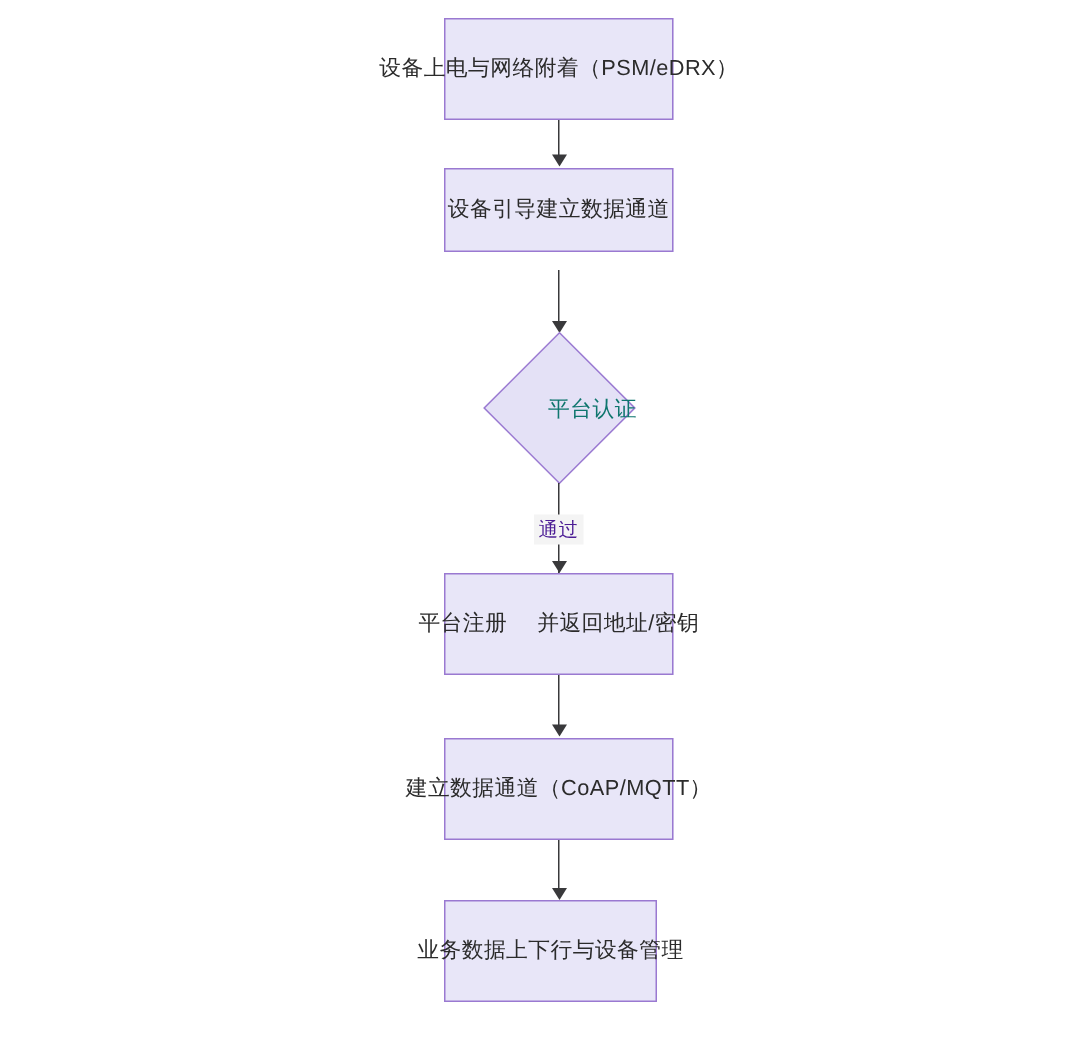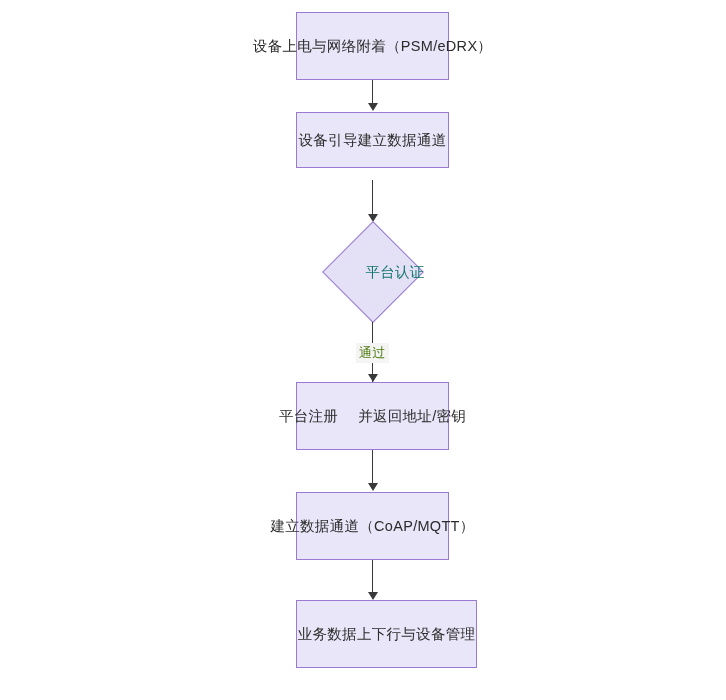--- a/index.html
+++ b/index.html
@@ -74,21 +74,21 @@
     position: absolute;
     width: 0;
     height: 0;
     border-left: 5px solid transparent;
     border-right: 5px solid transparent;
     border-top: 8px solid #39393b;
   }
   .edge-label {
     position: absolute;
     background: #f4f4f4;
-    color: #4d7c0f;
+    color: #4c1d95;
     font-size: 13px;
     line-height: 1.4;
     padding: 1px 3px;
     white-space: nowrap;
     letter-spacing: 0.3px;
   }
 </style>
 </head>
 <body>
 
@@ -128,18 +128,18 @@
   <div class="arrowhead" style="left:367.5px; top:483px;"></div>
 
   <div class="node" style="left:296px; top:492px; width:153px; height:68px;">
     <span class="line">建立数据通道</span>
     <span class="line">（CoAP/MQTT）</span>
   </div>
 
   <div class="edge" style="left:372px; top:560px; height:34px;"></div>
   <div class="arrowhead" style="left:367.5px; top:592px;"></div>
 
-  <div class="node" style="left:296px; top:600px; width:181px; height:68px;">
+  <div class="node" style="left:296px; top:600px; width:142px; height:68px;">
     <span class="line">业务数据上下行</span>
     <span class="line">与设备管理</span>
   </div>
 
 </div>
 
 </body></html>

